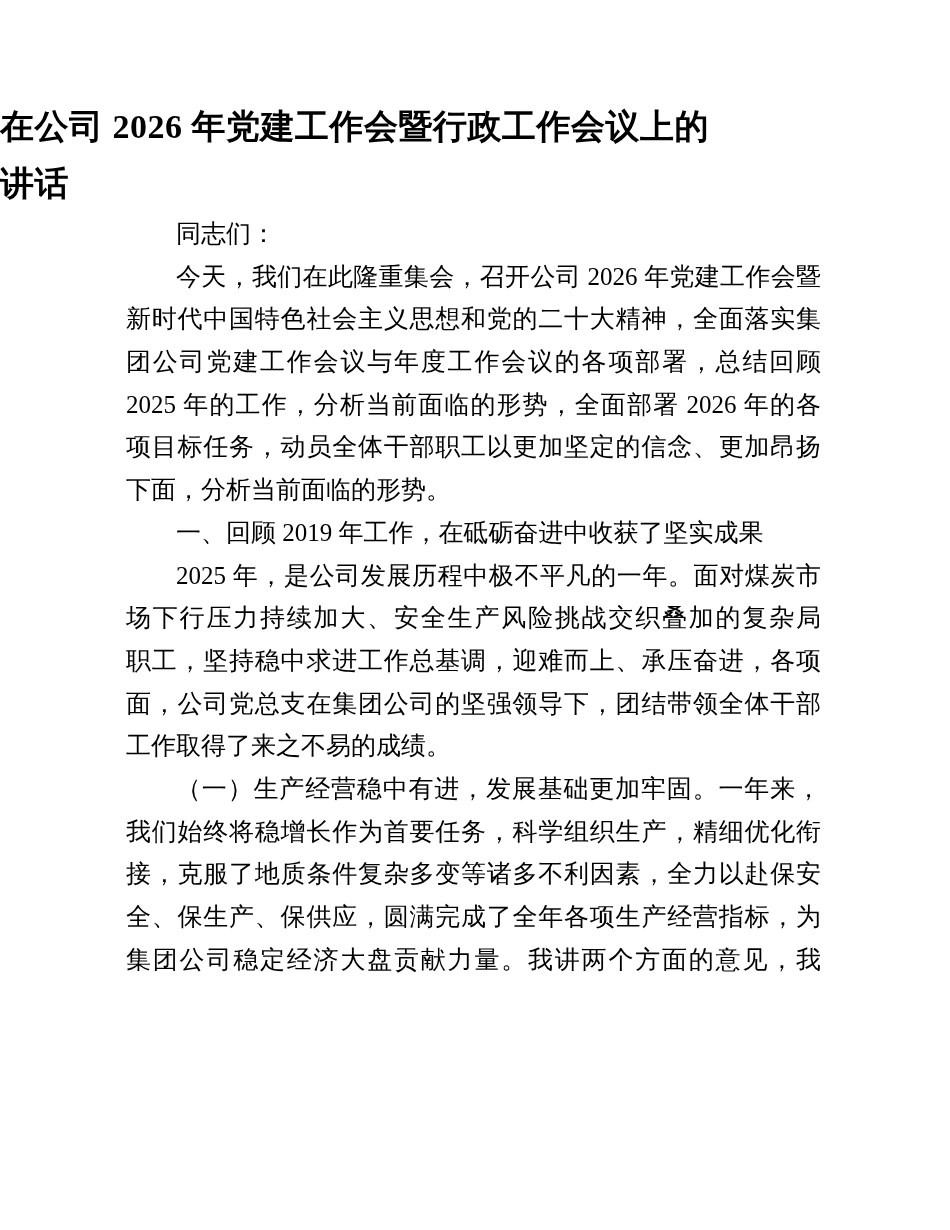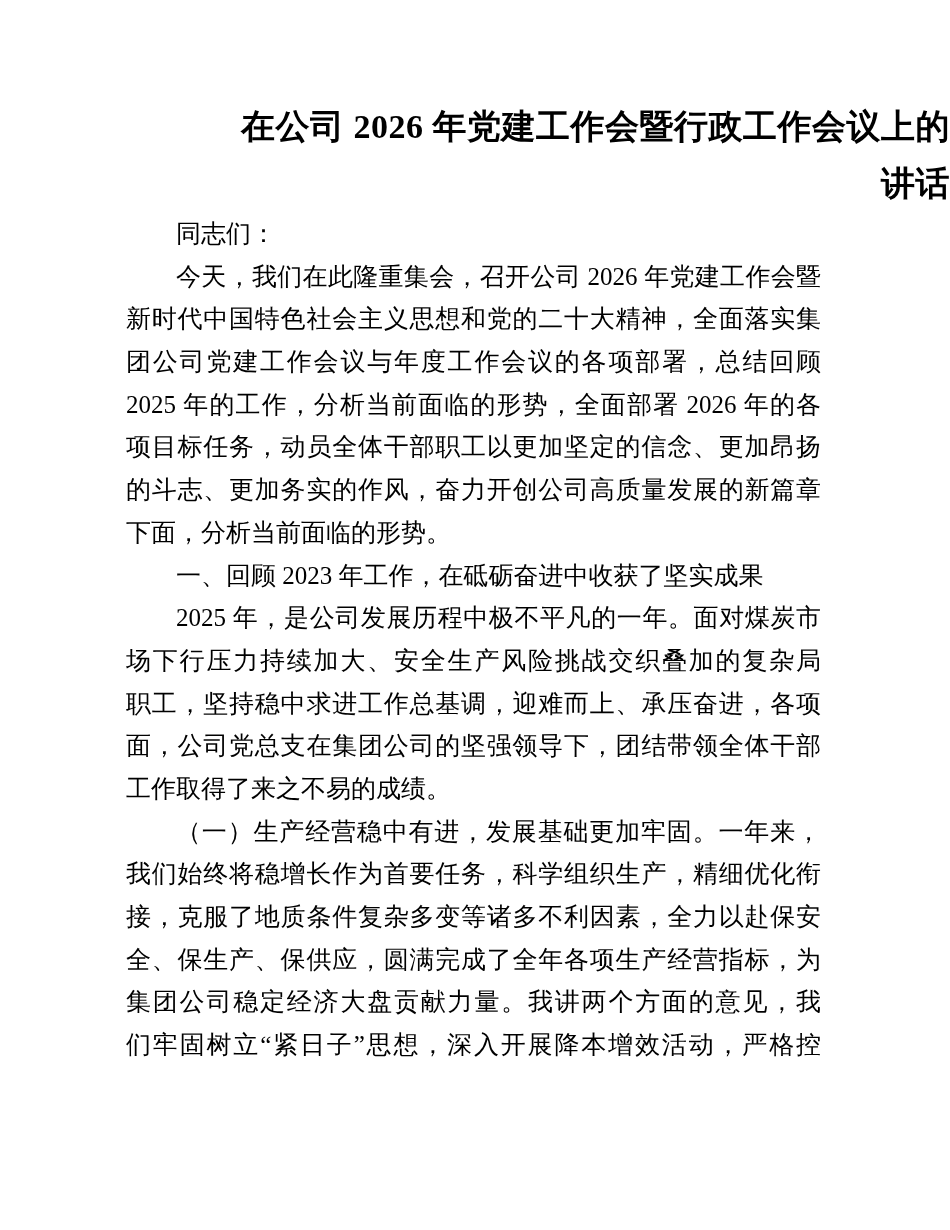--- a/index.html
+++ b/index.html
@@ -13,21 +13,21 @@
     height: 1230px;
     margin: 0 auto;
     background: #ffffff;
     overflow: hidden;
     font-family: "Liberation Serif", "DejaVu Serif", serif;
     color: #000000;
   }
   .doc-title {
     margin: 0;
     padding-top: 98px;
-    text-align: right;
+    text-align: left;
     font-size: 34px;
     font-weight: 700;
     line-height: 57px;
     letter-spacing: 0.5px;
     color: #000000;
   }
   .doc-title .title-line {
     white-space: nowrap;
   }
   .doc-body {
@@ -61,28 +61,26 @@
     <div class="title-line">在公司 2026 年党建工作会暨行政工作会议上的</div>
     <div class="title-line">讲话</div>
   </h1>
   <div class="doc-body">
       <div class="line indent">同志们：</div>
       <div class="line indent fill">今天，我们在此隆重集会，召开公司 2026 年党建工作会暨</div>
       <div class="line fill">新时代中国特色社会主义思想和党的二十大精神，全面落实集</div>
       <div class="line fill">团公司党建工作会议与年度工作会议的各项部署，总结回顾</div>
       <div class="line fill">2025 年的工作，分析当前面临的形势，全面部署 2026 年的各</div>
       <div class="line fill">项目标任务，动员全体干部职工以更加坚定的信念、更加昂扬</div>
-      <div class="line fill">的斗志、更加务实的作风，奋力开创公司高质量发展的新篇章</div>
       <div class="line">下面，分析当前面临的形势。</div>
-      <div class="line indent">一、回顾 2023 年工作，在砥砺奋进中收获了坚实成果</div>
+      <div class="line indent">一、回顾 2019 年工作，在砥砺奋进中收获了坚实成果</div>
       <div class="line indent fill">2025 年，是公司发展历程中极不平凡的一年。面对煤炭市</div>
       <div class="line fill">场下行压力持续加大、安全生产风险挑战交织叠加的复杂局</div>
       <div class="line fill">职工，坚持稳中求进工作总基调，迎难而上、承压奋进，各项</div>
       <div class="line fill">面，公司党总支在集团公司的坚强领导下，团结带领全体干部</div>
       <div class="line">工作取得了来之不易的成绩。</div>
       <div class="line indent fill">（一）生产经营稳中有进，发展基础更加牢固。一年来，</div>
       <div class="line fill">我们始终将稳增长作为首要任务，科学组织生产，精细优化衔</div>
       <div class="line fill">接，克服了地质条件复杂多变等诸多不利因素，全力以赴保安</div>
       <div class="line fill">全、保生产、保供应，圆满完成了全年各项生产经营指标，为</div>
       <div class="line fill">集团公司稳定经济大盘贡献力量。我讲两个方面的意见，我</div>
-      <div class="line fill">们牢固树立“紧日子”思想，深入开展降本增效活动，严格控</div>
     </div>
 </div>
 
 </body></html>

